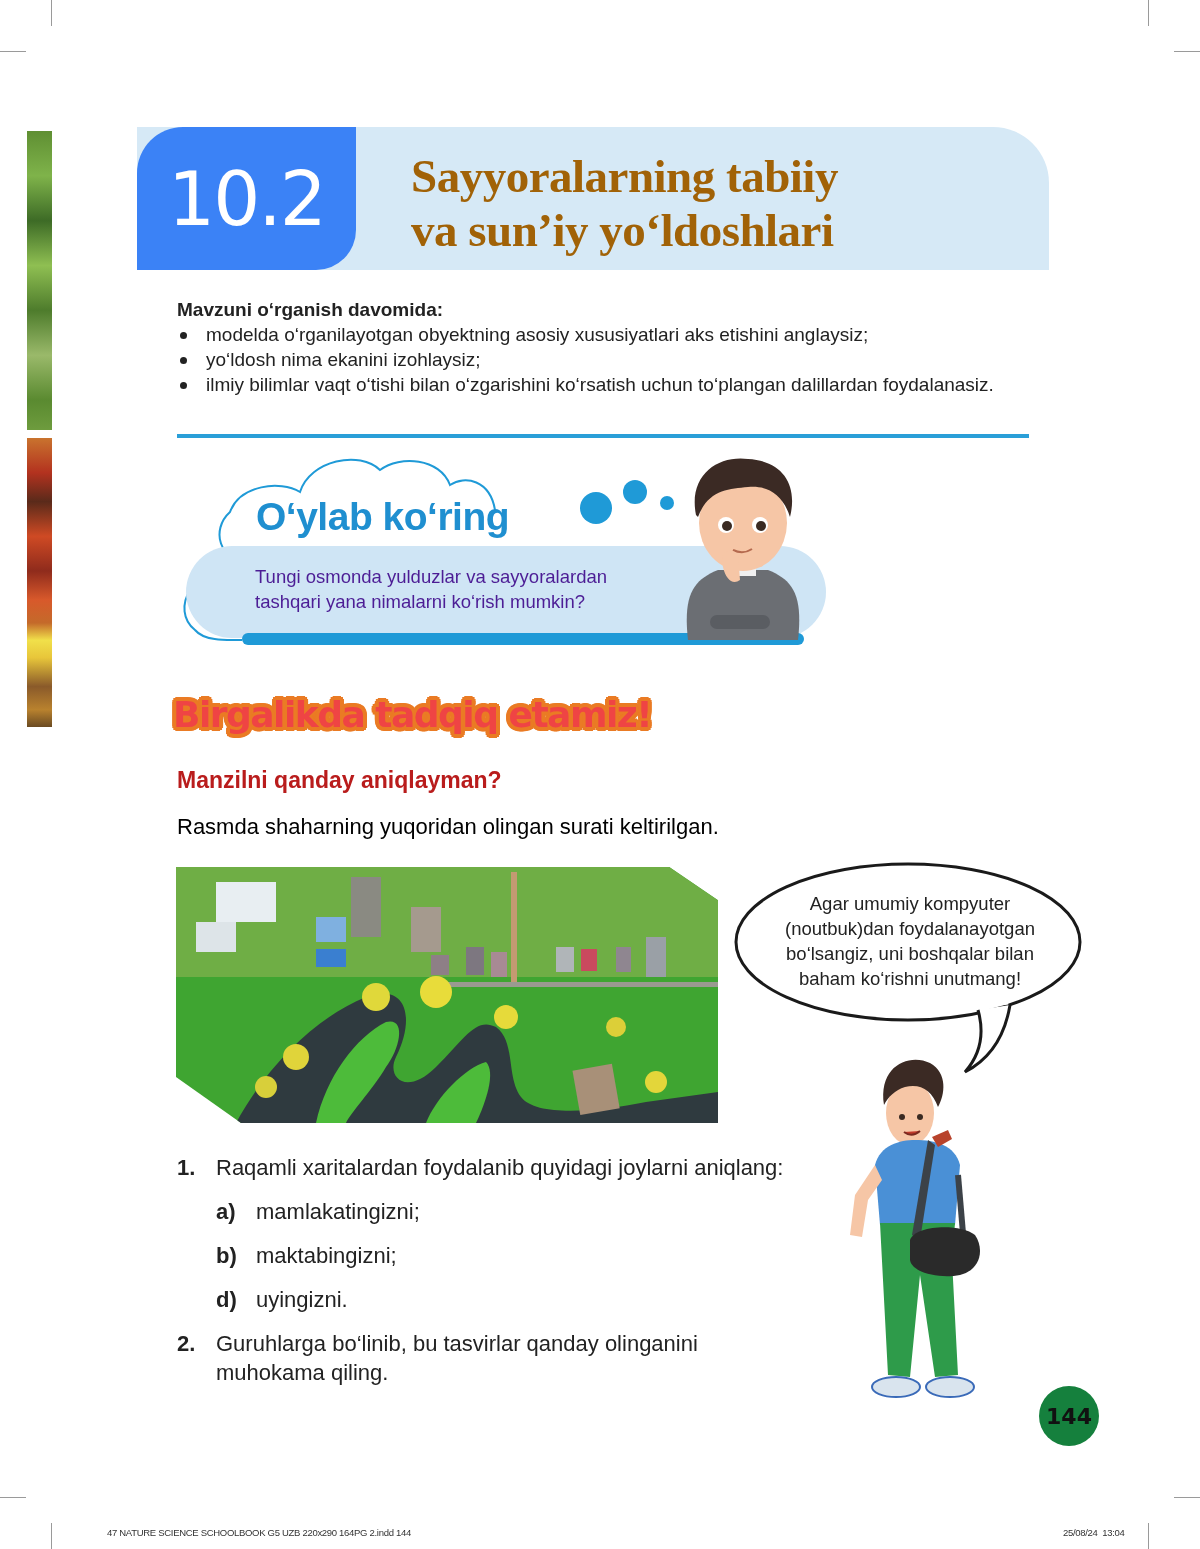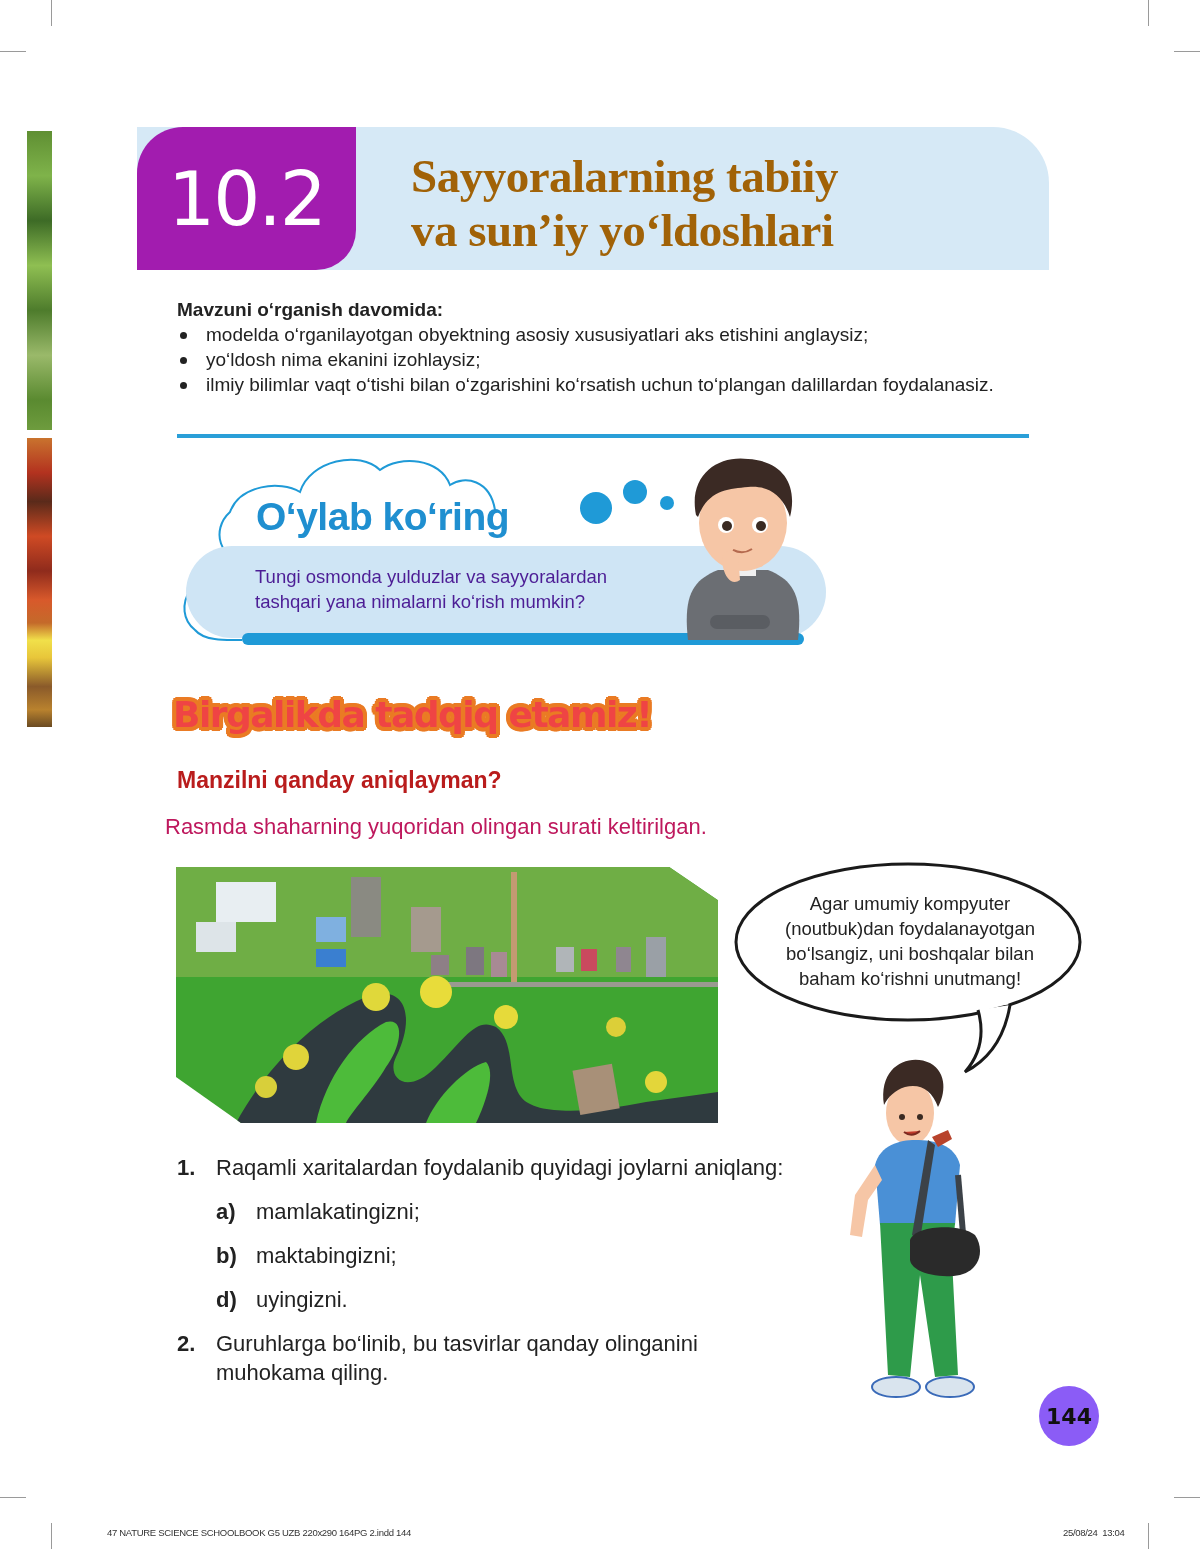--- a/index.html
+++ b/index.html
@@ -4,54 +4,54 @@
 <style>
   html,body{margin:0;padding:0;background:#fff;}
   body{width:1200px;height:1549px;position:relative;overflow:hidden;font-family:"DejaVu Sans","Liberation Sans",sans-serif;color:#1e1e1e;}
   .abs{position:absolute;}
   
   .mark{position:absolute;background:#9a9a9a;}
   
   .strip{position:absolute;left:27px;width:25px;}
   
   .hdr-bg{position:absolute;left:137px;top:127px;width:912px;height:143px;background:#d6e9f6;border-radius:0 56px 0 0;}
-  .hdr-num{position:absolute;left:137px;top:127px;width:219px;height:143px;background:#a21caf;border-radius:46px 0 40px 0;color:#fff;font-family:"DejaVu Sans",sans-serif;font-size:74px;font-weight:500;display:flex;align-items:center;justify-content:center;letter-spacing:-2px;}
+  .hdr-num{position:absolute;left:137px;top:127px;width:219px;height:143px;background:#3b82f6;border-radius:46px 0 40px 0;color:#fff;font-family:"DejaVu Sans",sans-serif;font-size:74px;font-weight:500;display:flex;align-items:center;justify-content:center;letter-spacing:-2px;}
   .hdr-title{position:absolute;left:411px;top:149px;font-family:Liberation Serif, serif;font-weight:bold;font-size:47px;line-height:54px;color:#a16207;letter-spacing:-0.5px;}
   
   .obj{position:absolute;left:177px;top:297px;width:860px;font-family:"Liberation Sans",sans-serif;font-size:19px;line-height:25px;color:#222;}
   .obj-head{font-weight:bold;}
   .obj ul{margin:0;padding:0;list-style:none;}
   .obj li{position:relative;padding-left:29px;}
   .obj li::before{content:"";position:absolute;left:3px;top:10px;width:7px;height:7px;border-radius:50%;background:#222;}
   .rule{position:absolute;left:177px;top:434px;width:852px;height:4px;background:#2a9fd8;}
   
   .think-title{position:absolute;left:256px;top:495px;font-family:Liberation Sans, sans-serif;font-weight:bold;font-size:39px;color:#1f8fd0;letter-spacing:-0.5px;}
   .think-q{position:absolute;left:255px;top:564px;font-family:"Liberation Sans",sans-serif;font-size:18.5px;line-height:25px;color:#4c1d95;}
   
   .sec-title{position:absolute;left:173px;top:694px;font-family:"DejaVu Sans",sans-serif;font-weight:900;font-size:36px;color:#ef4444;letter-spacing:-1.5px;
      -webkit-text-stroke:0px;text-shadow:
       3px 0 0 #ea7b24,-3px 0 0 #ea7b24,0 3px 0 #ea7b24,0 -3px 0 #ea7b24,
       2px 2px 0 #ea7b24,-2px -2px 0 #ea7b24,2px -2px 0 #ea7b24,-2px 2px 0 #ea7b24,
       4px 1px 0 #ea7b24,-4px 1px 0 #ea7b24,1px 4px 0 #ea7b24,1px -4px 0 #ea7b24,
       4px -1px 0 #ea7b24,-4px -1px 0 #ea7b24,-1px 4px 0 #ea7b24,-1px -4px 0 #ea7b24,
       3px 3px 0 #ea7b24,-3px 3px 0 #ea7b24,3px -3px 0 #ea7b24,-3px -3px 0 #ea7b24;}
   .sub-q{position:absolute;left:177px;top:767px;font-family:Liberation Sans, sans-serif;font-weight:bold;font-size:23px;color:#b91c1c;}
-  .intro{position:absolute;left:165px;top:814px;font-family:"Liberation Sans",sans-serif;font-size:22px;color:#be185d;}
+  .intro{position:absolute;left:177px;top:814px;font-family:"Liberation Sans",sans-serif;font-size:22px;color:#000000;}
   
   .photo{position:absolute;left:176px;top:867px;width:542px;height:256px;overflow:hidden;
      clip-path:polygon(0 0,91% 0,100% 13%,100% 100%,12% 100%,0 82%);}
   
   .bubble-text{position:absolute;left:760px;top:891px;width:300px;text-align:center;font-family:"Liberation Sans",sans-serif;font-size:18.5px;line-height:25px;color:#222;}
   
   .tasks{position:absolute;left:177px;top:1153px;font-family:"Liberation Sans",sans-serif;font-size:22px;color:#222;}
   .task{position:relative;padding-left:39px;line-height:29px;}
   .task .n{position:absolute;left:0;top:0;font-weight:bold;}
   .sub{position:relative;padding-left:79px;line-height:29px;margin-top:15px;}
   .sub .l{position:absolute;left:39px;font-weight:bold;}
-  .page-num{position:absolute;left:1039px;top:1386px;width:60px;height:60px;border-radius:50%;background:#8b5cf6;display:flex;align-items:center;justify-content:center;font-family:"DejaVu Sans",sans-serif;font-weight:bold;font-size:22px;color:#111;}
+  .page-num{position:absolute;left:1039px;top:1386px;width:60px;height:60px;border-radius:50%;background:#15803d;display:flex;align-items:center;justify-content:center;font-family:"DejaVu Sans",sans-serif;font-weight:bold;font-size:22px;color:#111;}
   .slug{position:absolute;top:1527px;font-family:"Liberation Sans",sans-serif;font-size:9.5px;color:#333;letter-spacing:-0.3px;}
 </style>
 </head>
 <body>
 
 <div class="mark" style="left:51px;top:0;width:1px;height:26px;"></div>
 <div class="mark" style="left:0;top:51px;width:26px;height:1px;"></div>
 <div class="mark" style="left:1148px;top:0;width:1px;height:26px;"></div>
 <div class="mark" style="left:1174px;top:51px;width:26px;height:1px;"></div>
 <div class="mark" style="left:0;top:1497px;width:26px;height:1px;"></div>

